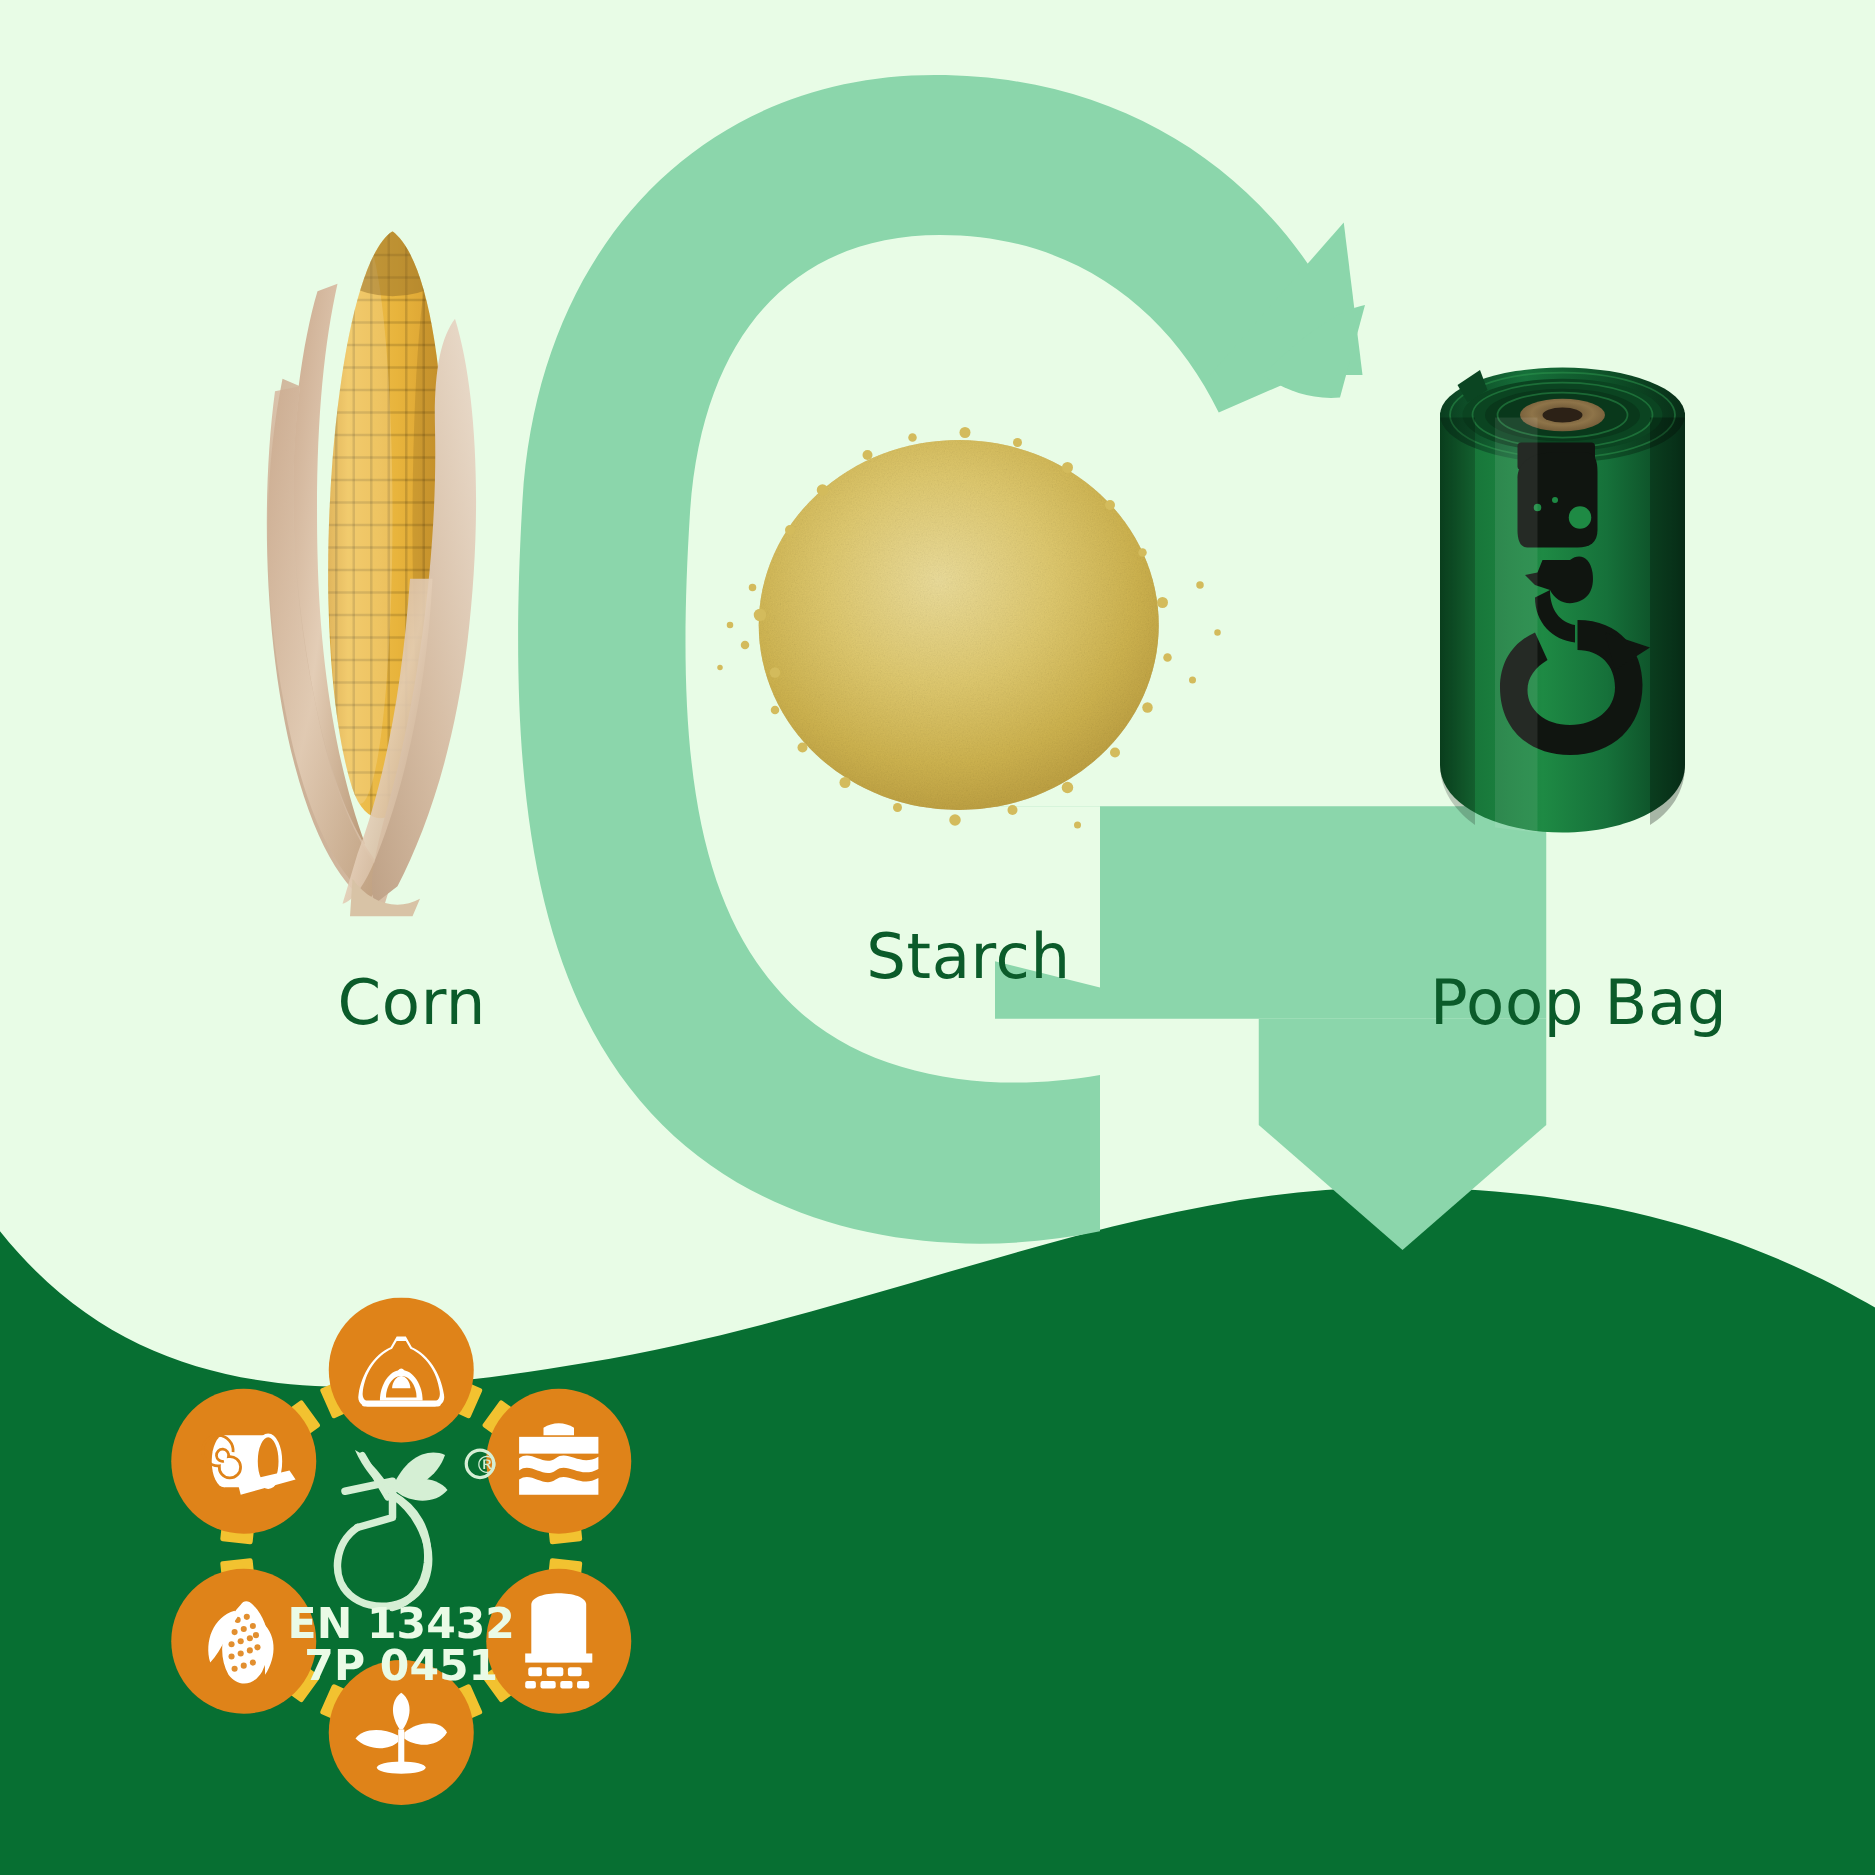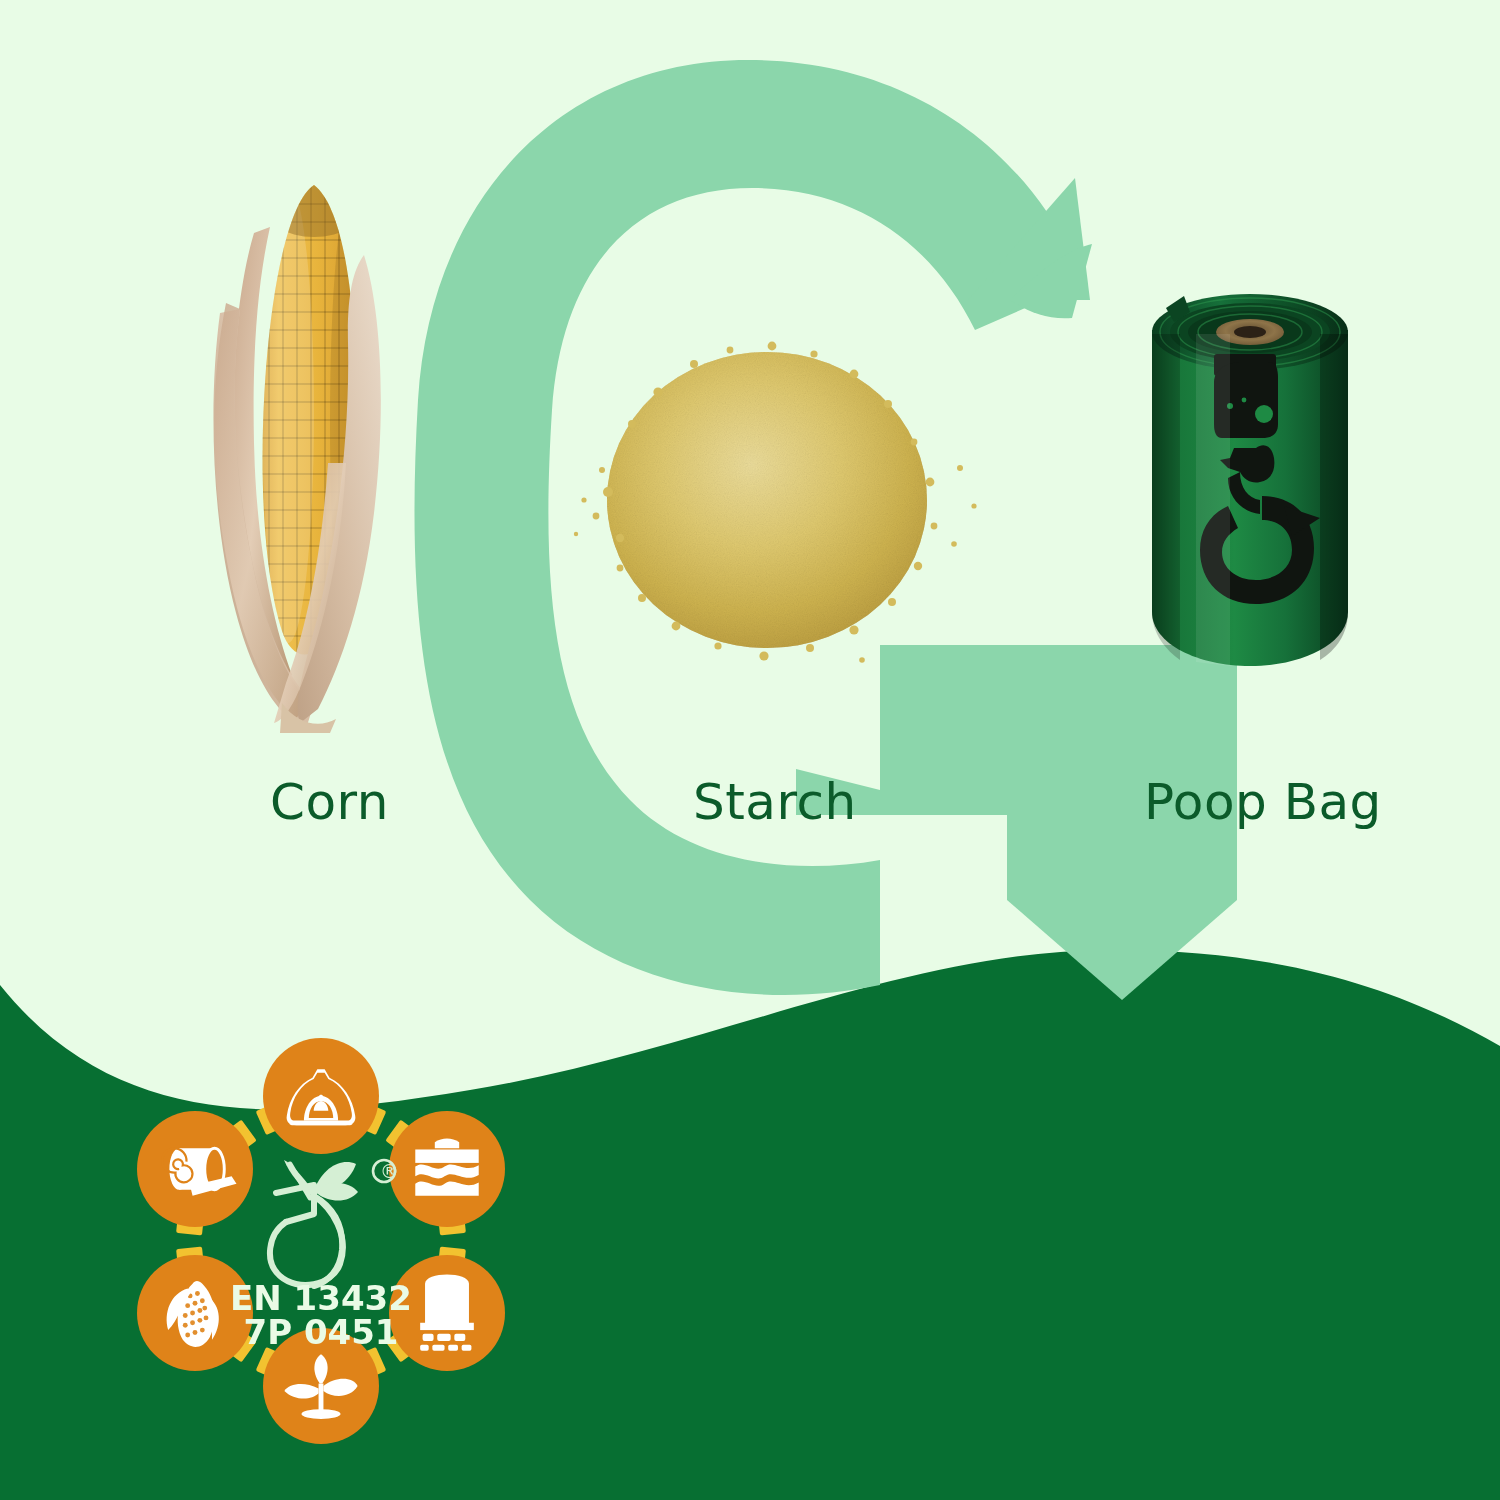--- a/index.html
+++ b/index.html
@@ -19,21 +19,21 @@
     position:absolute;
     color:#0B5B2A;
     font-size:50px;
     font-weight:400;
     letter-spacing:0.5px;
     white-space:nowrap;
     z-index:30;
     font-family:"DejaVu Sans", sans-serif;
   }
   #label-corn   { left:270px; top:773px; }
-  #label-starch { left:693px; top:773px; }
+  #label-starch { left:693px; top:736px; }
   #label-bag    { left:1144px; top:773px; }
 
   
   #promo-text{
     position:absolute;
     left:622px; top:1152px;
     width:790px;
     z-index:40;
     color:#EAFBE6;
     font-size:44px;

